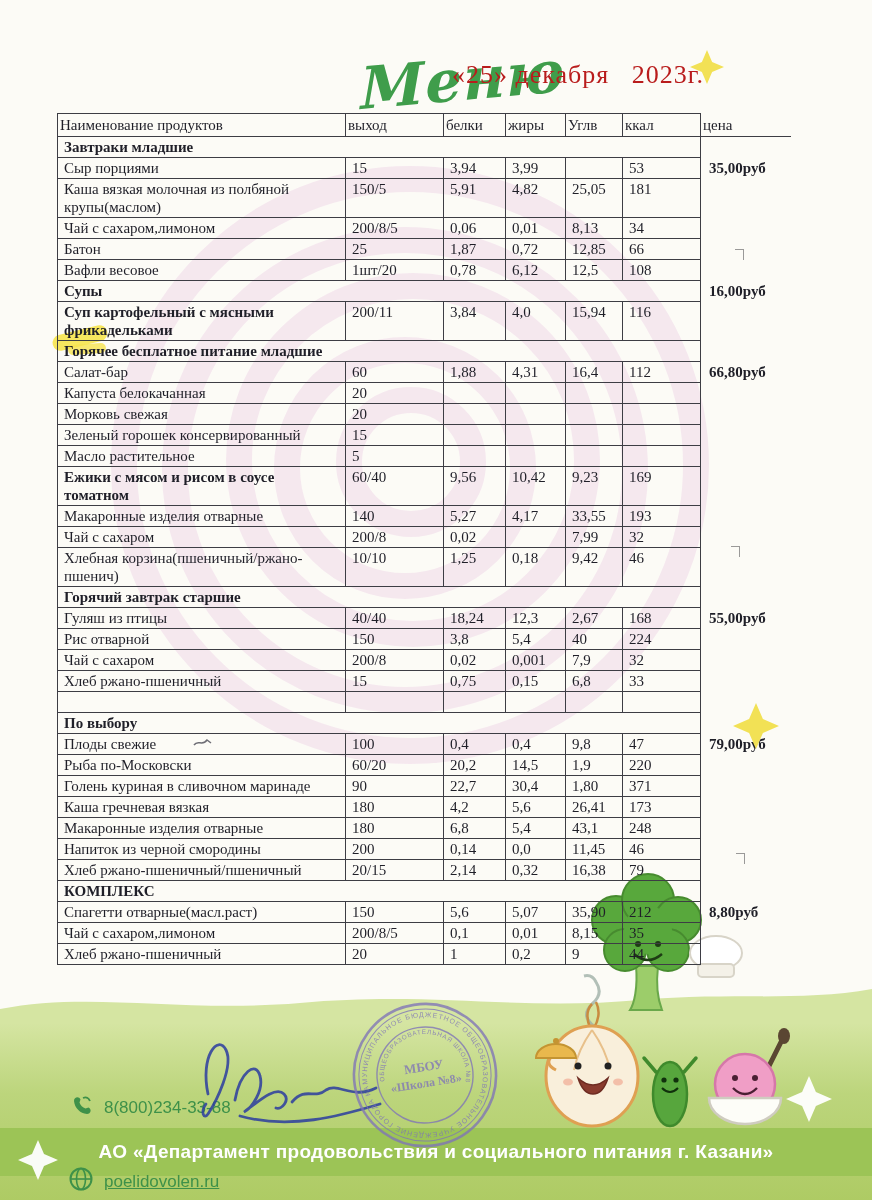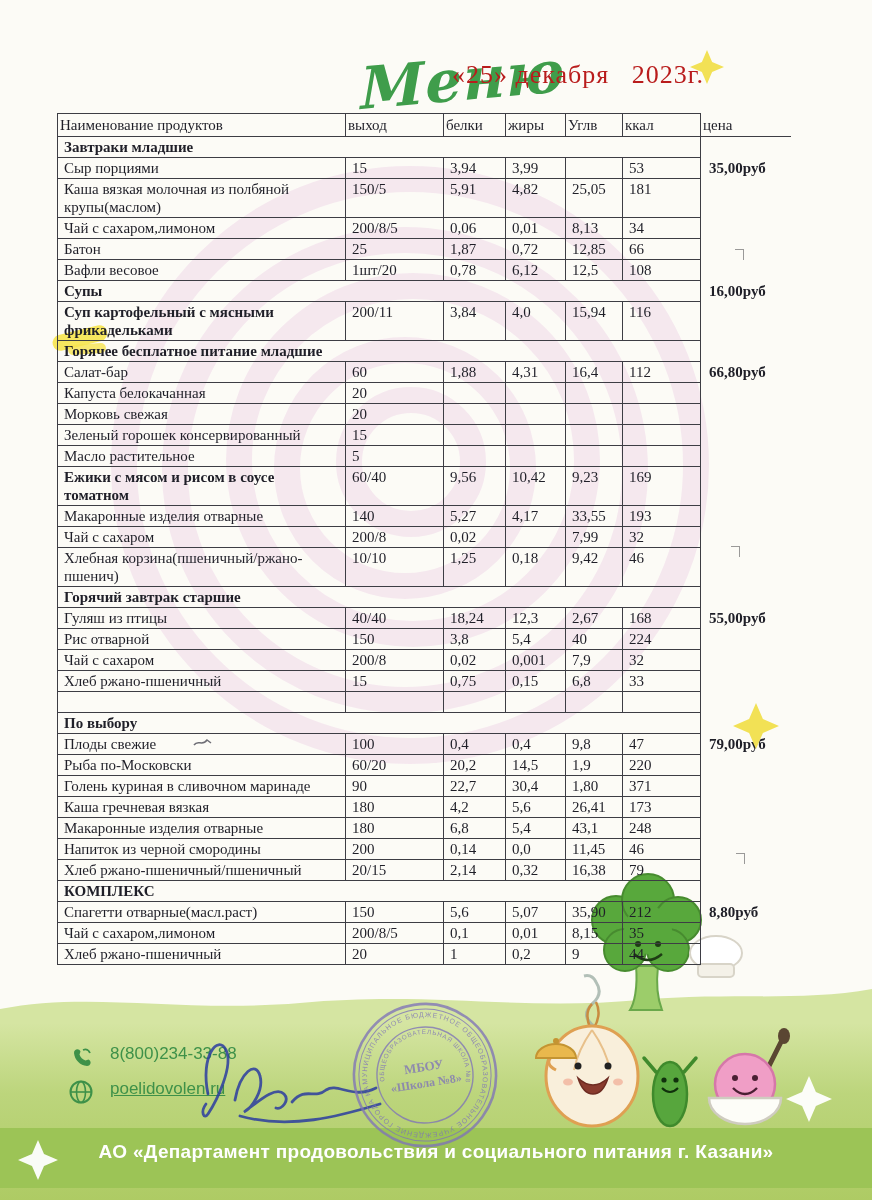--- a/index.html
+++ b/index.html
@@ -45,29 +45,29 @@
     border:none; border-left:1px solid #3d3d44; border-bottom:1px solid #3d3d44;
     font-weight:normal;
   }
   
   .band-wave { position:absolute; left:0; top:975px; z-index:1; }
   .green-band {
     position:absolute; left:0; top:1023px; width:872px; height:177px; z-index:1;
     background:linear-gradient(180deg,#d5e5a2 0%, #bcd57c 40%, #aecb64 100%);
   }
   .company-strip {
-    position:absolute; left:0; top:1128px; width:872px; height:60px; z-index:2;
+    position:absolute; left:0; top:1128px; width:872px; height:48px; z-index:2;
     background:#9cc456; color:#ffffff; text-align:center; line-height:48px;
     font-family:"Liberation Sans", sans-serif; font-size:19px; font-weight:bold;
     letter-spacing:0.3px;
   }
   .characters { position:absolute; left:528px; top:858px; z-index:3; }
   .contacts { position:absolute; left:68px; top:1044px; z-index:5;
     font-family:"Liberation Sans", sans-serif; color:#3e9149; }
-  .contact-row { display:flex; align-items:flex-start; gap:16px; height:30px; margin-bottom:5px; }
+  .contact-row { display:flex; align-items:flex-end; gap:10px; height:30px; margin-bottom:5px;margin-top:44px; }
   .contact-row .label { font-size:17px; }
   .contact-row .label.link { text-decoration:underline; }
   .signature { position:absolute; left:180px; top:1016px; z-index:6; }
   .stamp { position:absolute; left:350px; top:1000px; width:150px; height:150px; z-index:6;
     transform:rotate(-9deg); }
   
   .sparkle { position:absolute; z-index:6; }
   .hl-scribble {
     position:absolute; left:52px; top:330px; width:56px; height:16px; z-index:3;
     background:#f6e44f; border-radius:9px; transform:rotate(-14deg); opacity:.9;

